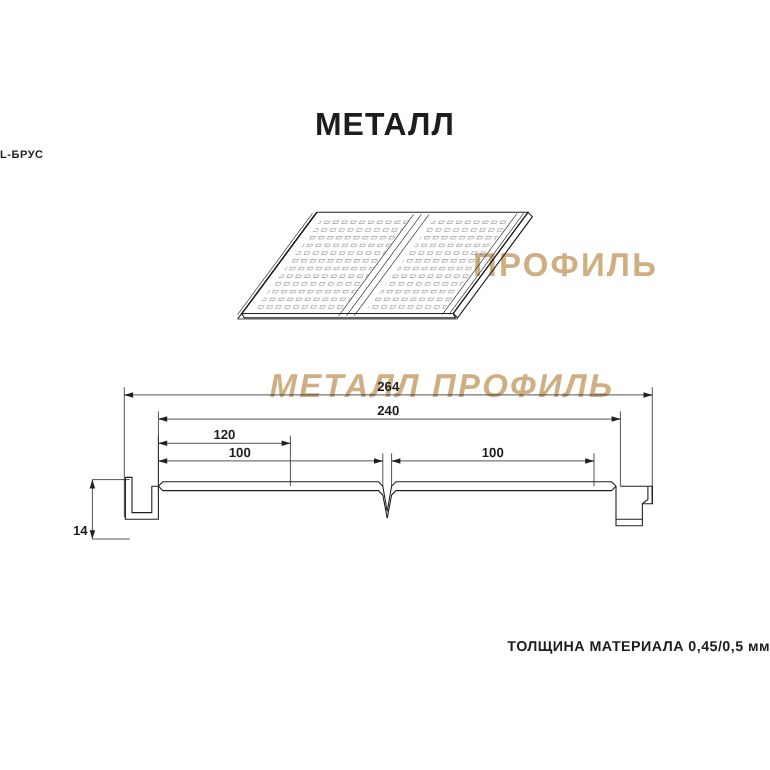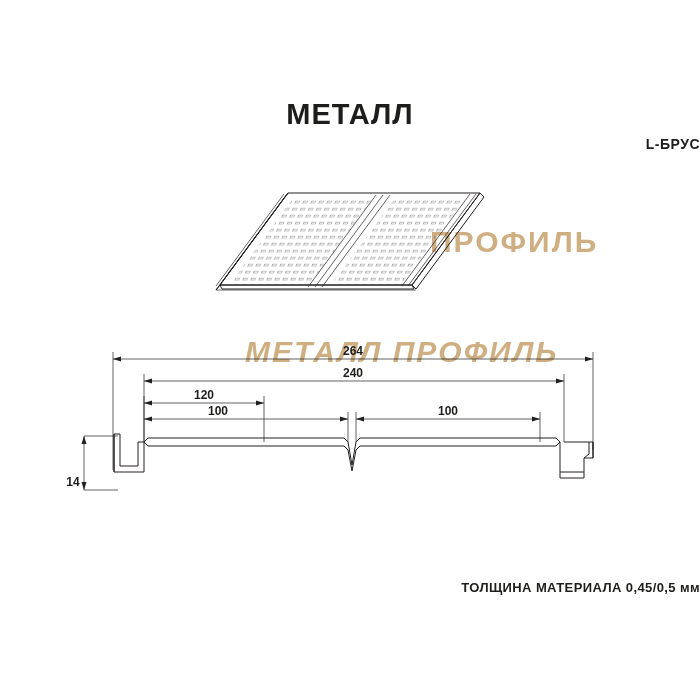--- a/index.html
+++ b/index.html
@@ -30,22 +30,22 @@
     font-size: 29px;
     font-weight: bold;
     letter-spacing: 1px;
     color: #1d1d1b;
   }
   .subtitle {
     position: absolute;
     top: 136px;
     left: 0;
     width: 700px;
-    text-align: right;
-    font-size: 14px;
+    text-align: left;
+    font-size: 10px;
     font-weight: bold;
     letter-spacing: 0.5px;
     color: #1d1d1b;
   }
 
   
   .watermark {
     position: absolute;
     left: 150px;
     top: 225px;

